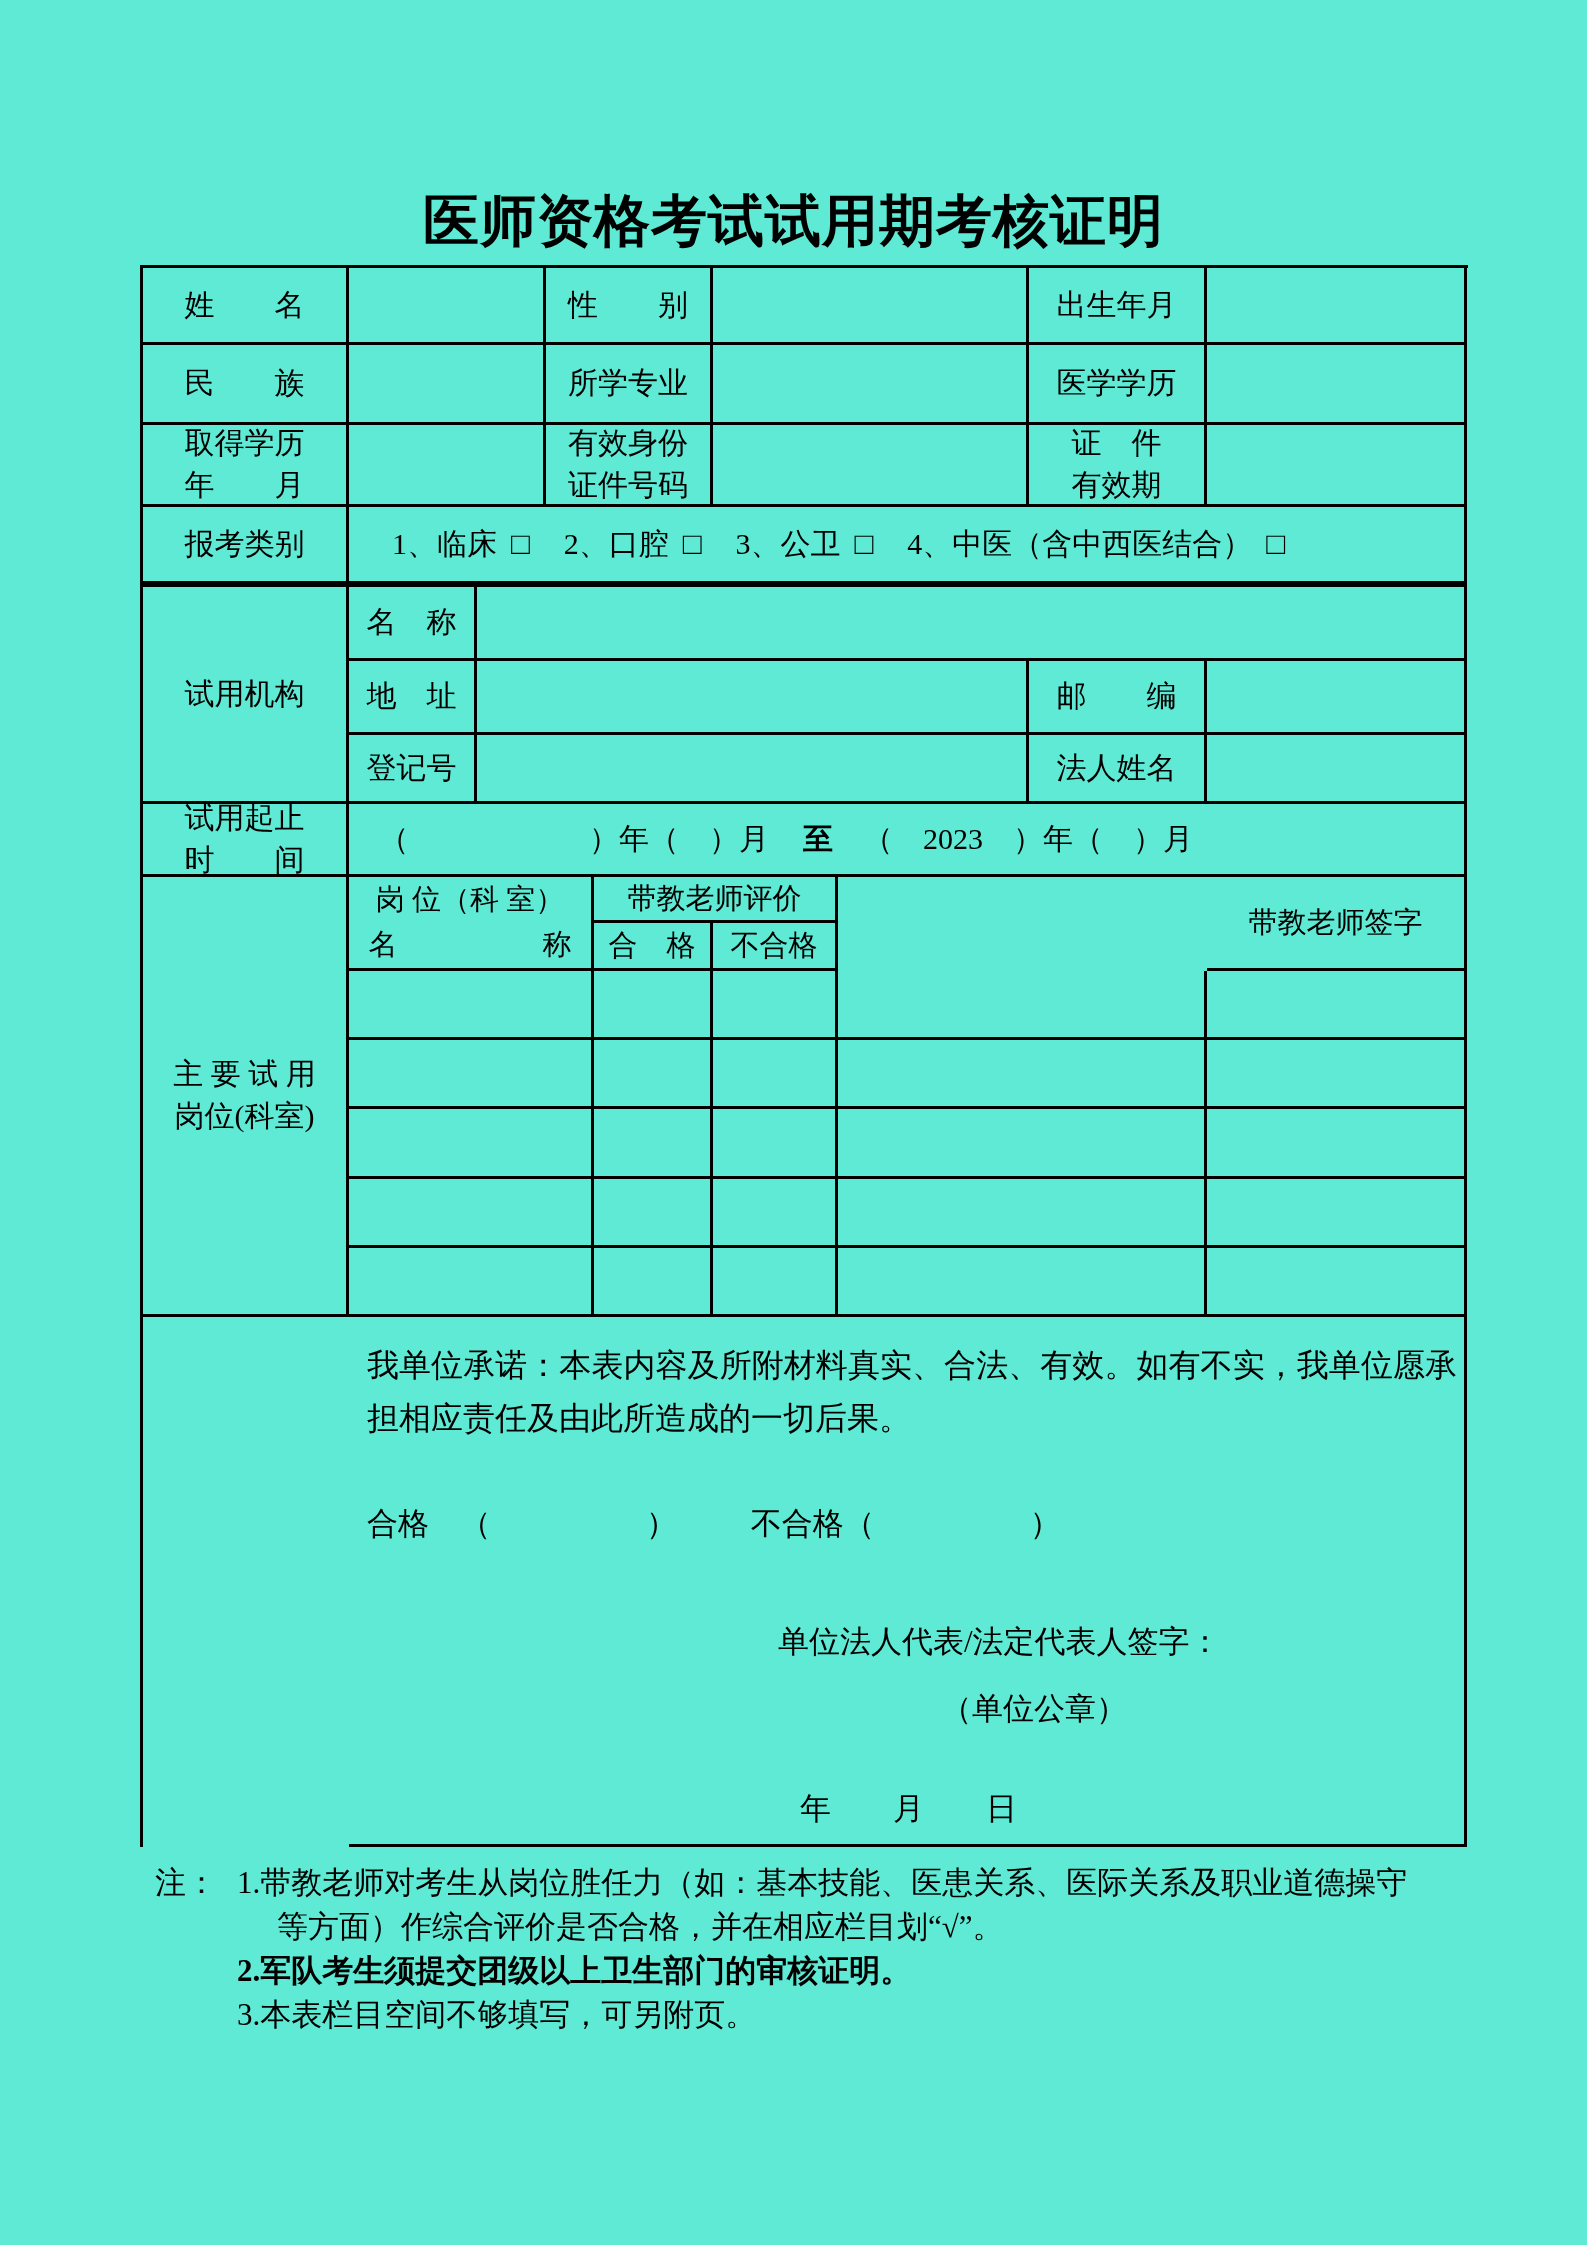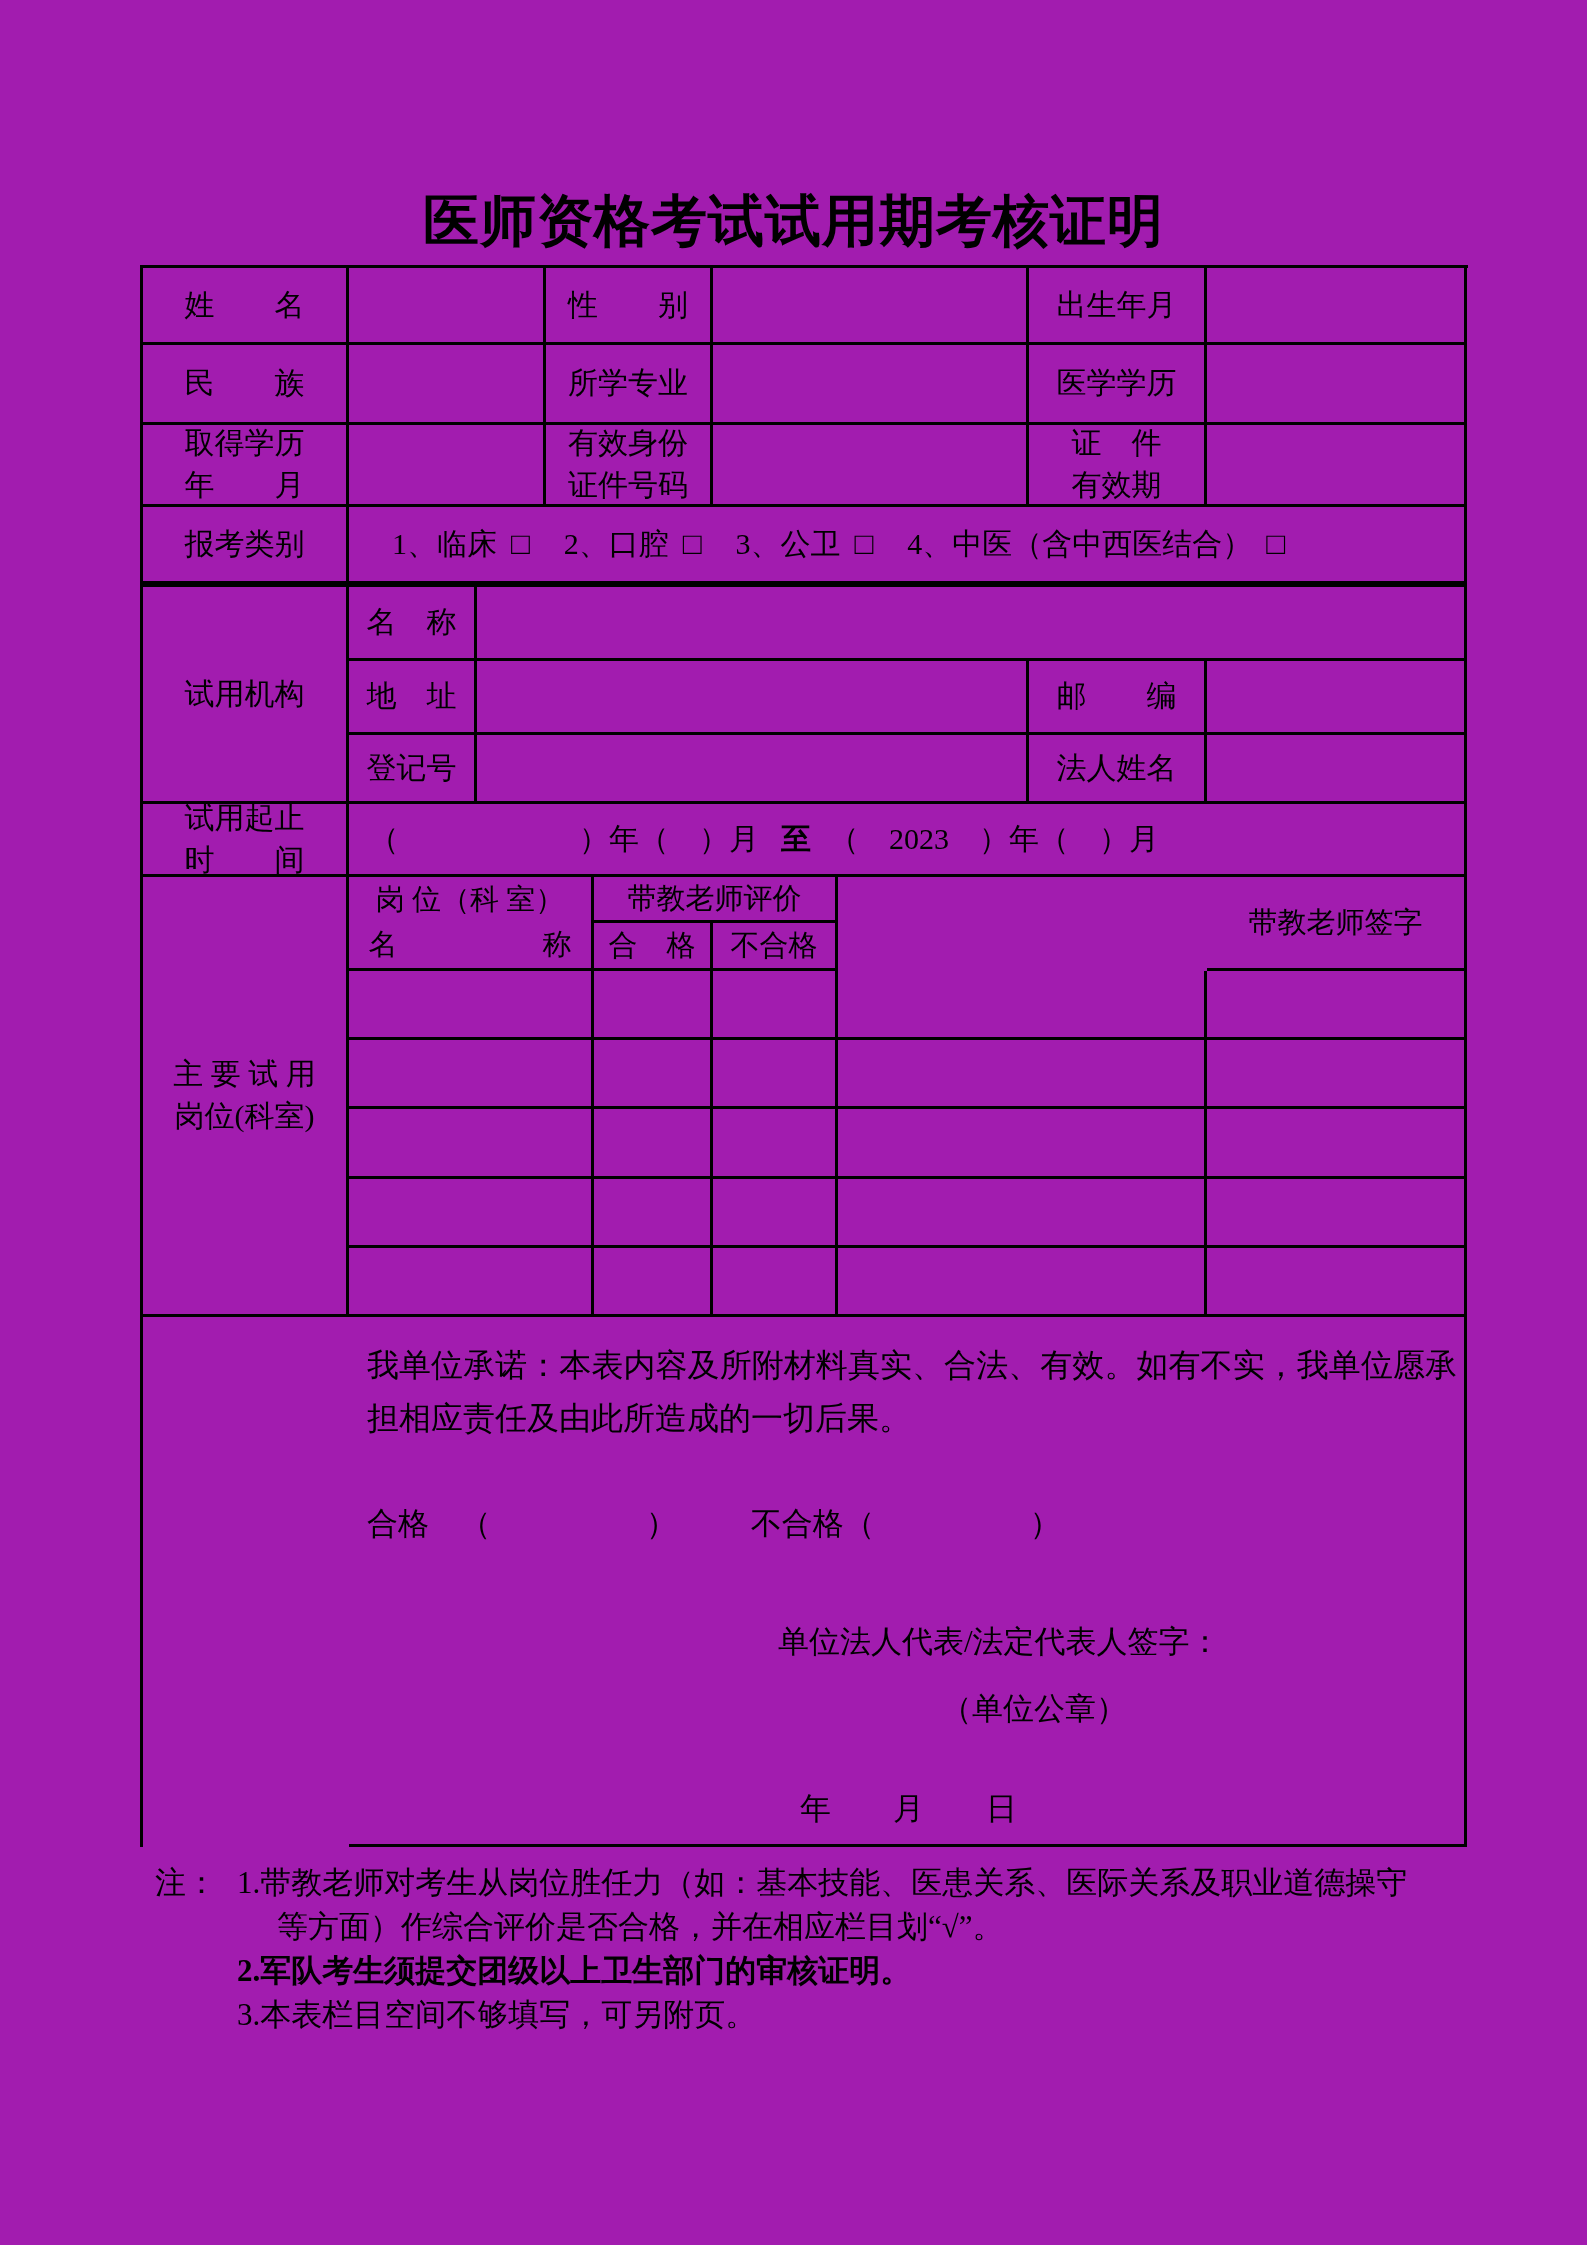--- a/index.html
+++ b/index.html
@@ -1,21 +1,21 @@
 <!DOCTYPE html>
 <html><head>
 <meta charset="utf-8">
 <style>
   * { margin:0; padding:0; box-sizing:border-box; }
   html,body { background:#888; }
   .page {
     position:relative;
     width:1587px; height:2245px;
     margin:0 auto;
-    background:#a21caf;
+    background:#5eead4;
     font-family:"Liberation Serif","DejaVu Serif",serif;
     color:#000;
     overflow:hidden;
   }
   .title {
     padding-top:192px;
     text-align:center;
     font-size:56px;
     font-weight:bold;
     line-height:1.05;
@@ -37,21 +37,21 @@
     align-items:center;
     font-size:30px;
     line-height:1.4;
     overflow:hidden;
   }
   .lbl { justify-content:center; text-align:center; white-space:pre-line; }
   .thickb { border-bottom-width:6px; }
   .padl { justify-content:flex-start; padding-left:43px; }
   .cat-item { margin-right:34px; white-space:nowrap; }
   .cat-box { margin-left:14px; font-size:31px; }
-  .period-line { padding-left:20px; }
+  .period-line { padding-left:30px;gap:12px; }
   .zhi { font-weight:bold; margin:0 18px 0 22px; }
   .hdr { font-size:29px; line-height:1.55; }
   .opinion-body {
     display:block;
     padding:22px 10px 7px 18px;
     font-size:31px;
   }
   .promise { font-size:32px; line-height:1.65; width:1090px; text-align:justify; }
   .pass-row { margin-top:58px; }
   .fail-part { margin-left:66px; }

